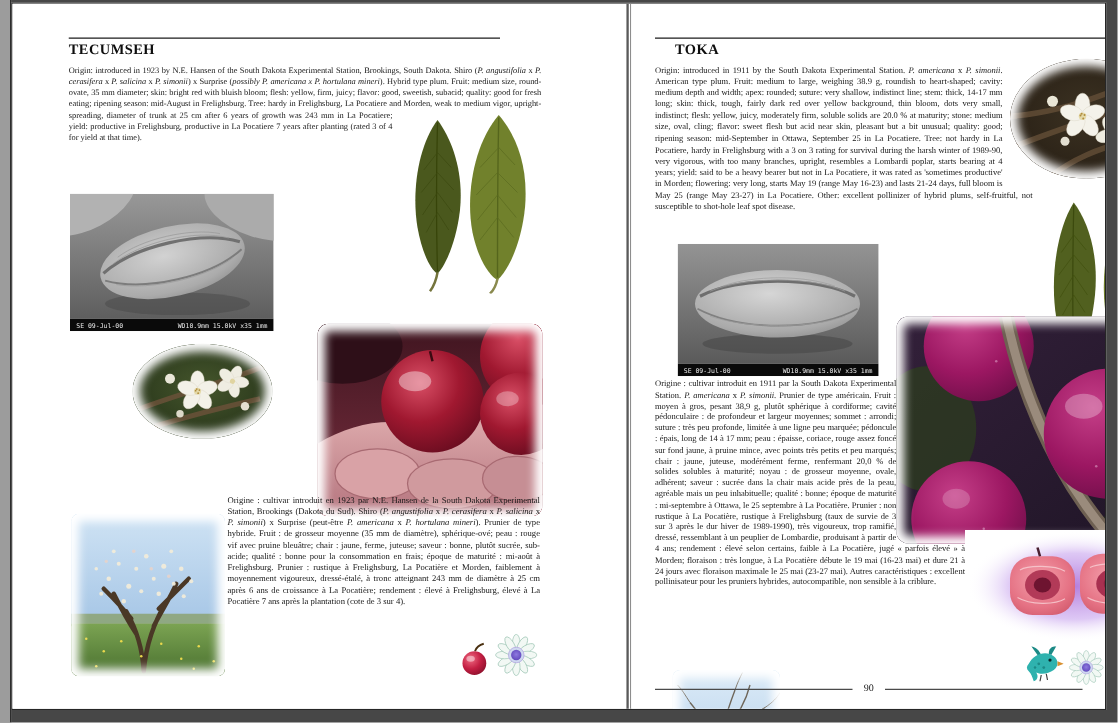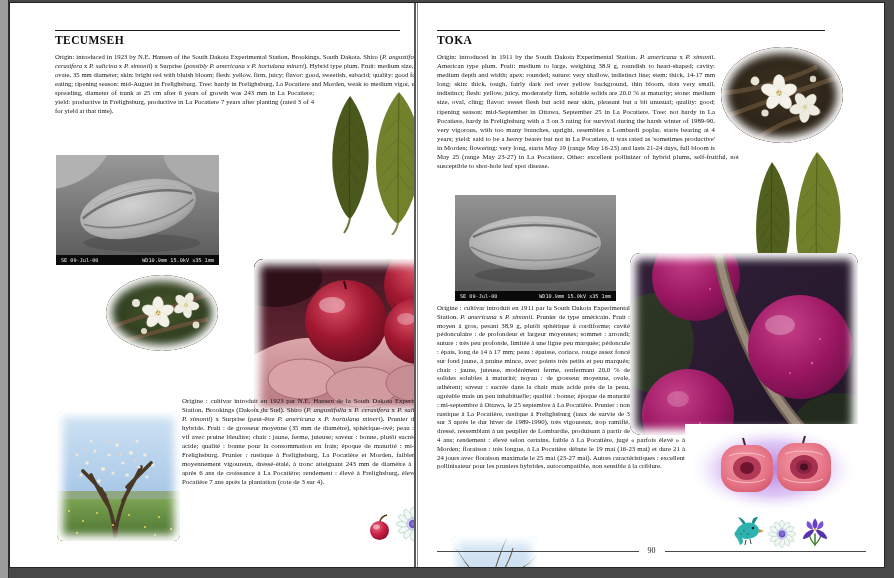--- a/index.html
+++ b/index.html
@@ -4,33 +4,33 @@
 <style>
   * { margin:0; padding:0; box-sizing:border-box; }
   html,body { width:894px; height:578px; overflow:hidden; }
   body { background:#474747; position:relative;
          font-family:"Liberation Serif","DejaVu Serif",serif; }
   .gutter-left { position:absolute; left:0; top:0; bottom:0; width:9px;
                  background:#9c9c9c; border-right:1px solid #2d2d2d; }
   .spread { position:absolute; left:9px; top:2px; width:876px; height:566px;
             background:#fff; border:1px solid #262626; display:flex; }
   .page { position:relative; height:100%; background:#fff; overflow:hidden; }
-  .pl { width:404px; }
+  .pl { width:491px; }
   .pr { flex:1; }
   .seam { width:4px; background:#fff; border-left:2px solid #5a5a5a;
           border-right:1px solid #8d8d8d; }
 
   .rule-top { position:absolute; height:1px; background:#1c1c1c; top:27px; }
   .pl .rule-top { left:45px; width:345px; }
   .pr .rule-top { left:19px; width:388px; }
 
   .title { position:absolute; top:31px; font-weight:bold; font-size:11.5px;
            letter-spacing:.4px; color:#0e0e0e; }
   .pl .title { left:45px; }
-  .pr .title { left:19px; }
+  .pr .title { left:35px; }
 
   .para { position:absolute; text-align:justify; color:#161616; }
   .pl .en { left:45px; top:49px; width:378px; font-size:6.7px; line-height:9px; }
   .pr .en { left:19px; top:49px; width:420px; font-size:6.8px; line-height:9.1px; }
   .pl .fr { left:172px; top:393px; width:250px; font-size:6.9px; line-height:9px; }
   .pr .fr { left:19px; top:301px; width:420px; font-size:6.8px; line-height:8.8px; }
   .para i { font-style:italic; }
 
   
   .pushR  { float:right; width:0; height:36px; }

